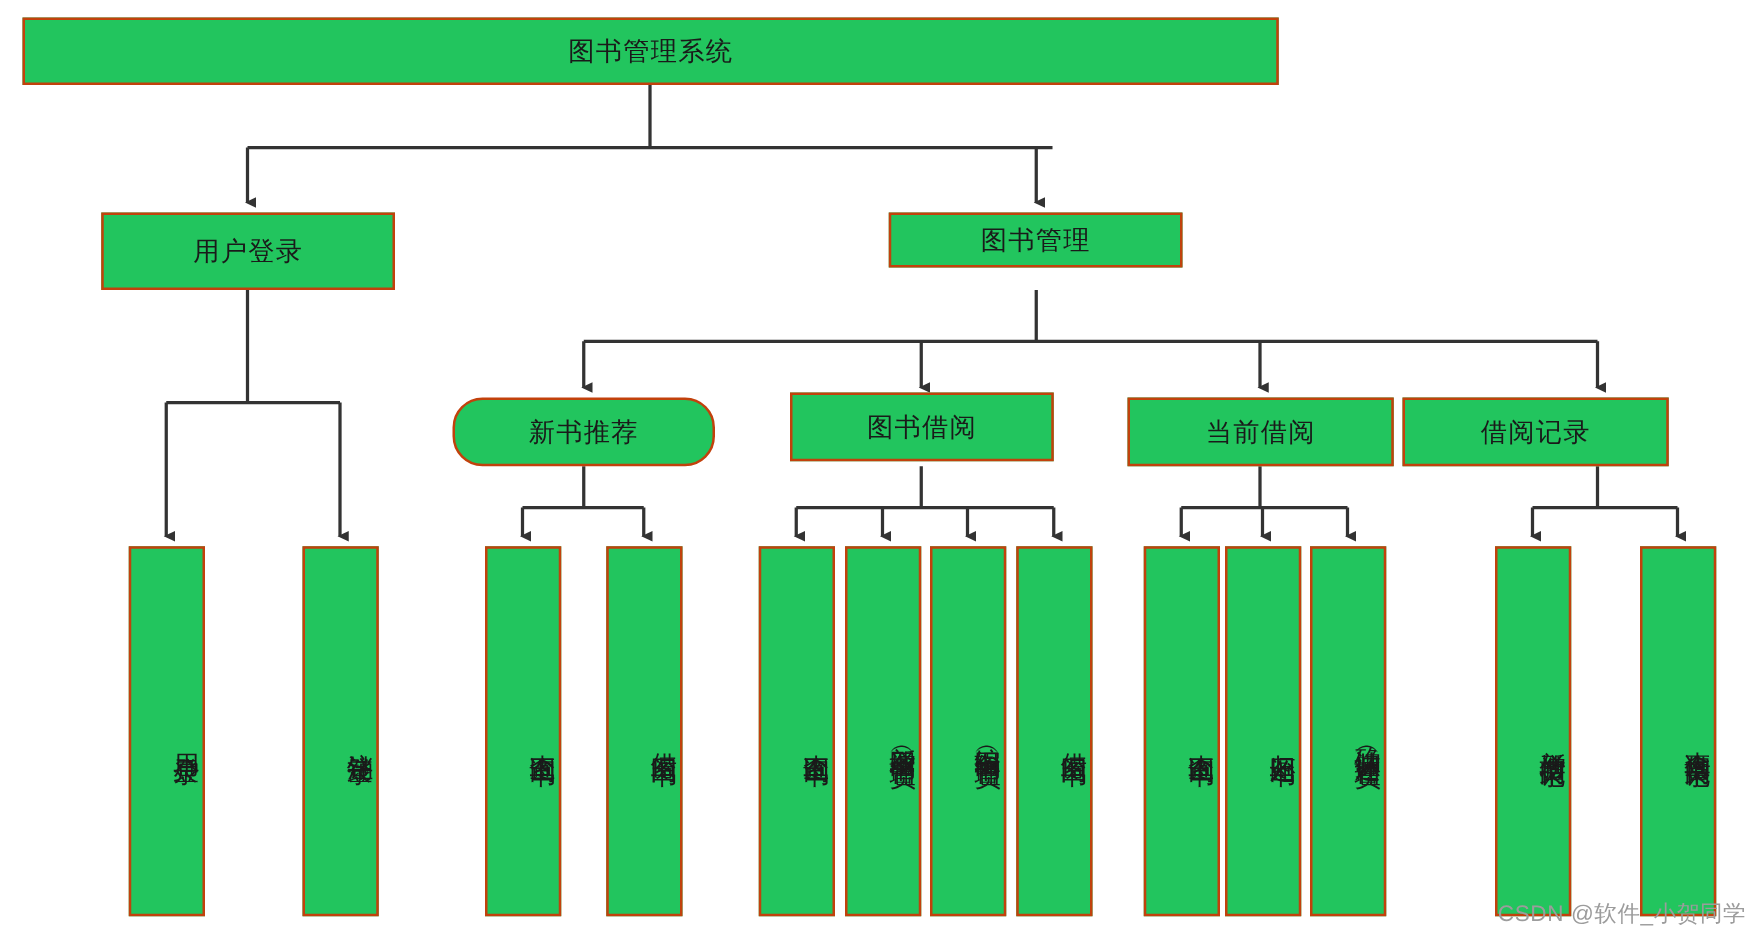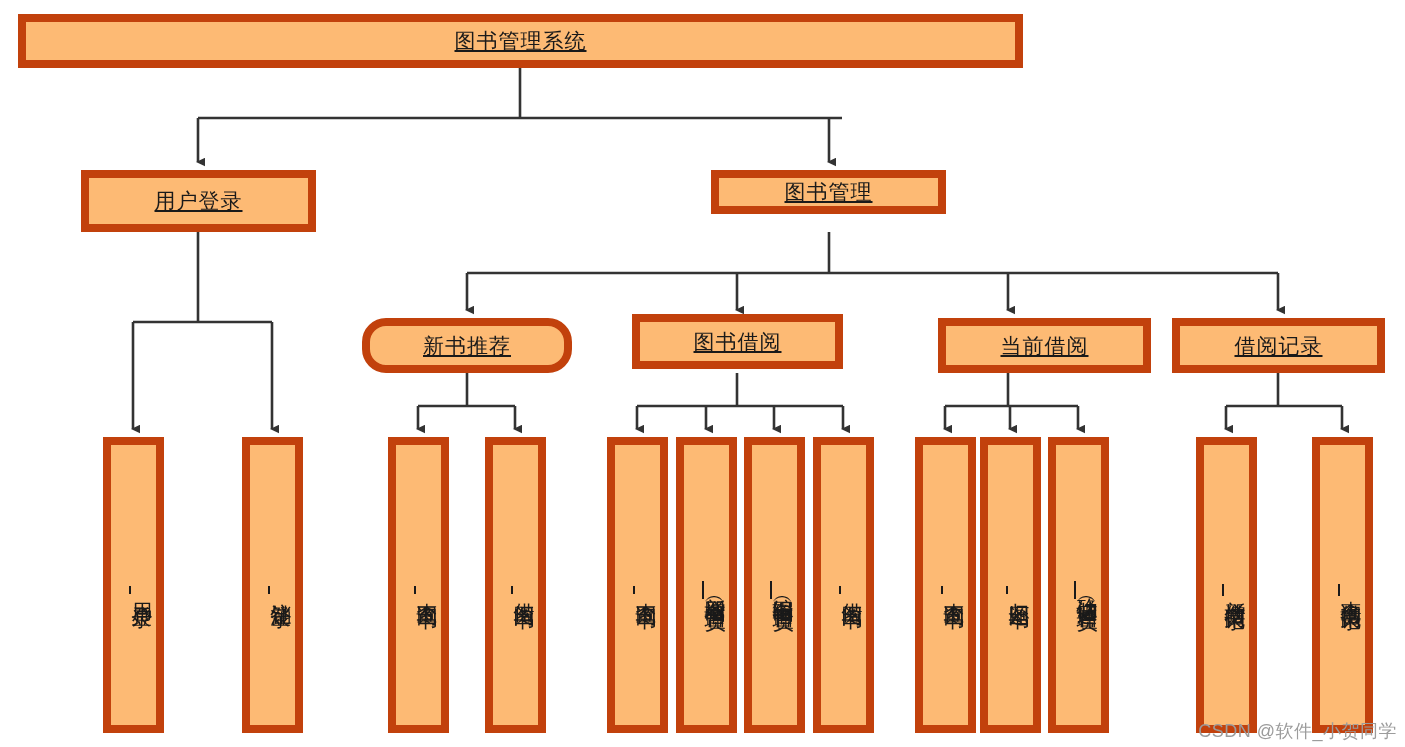--- a/index.html
+++ b/index.html
@@ -21,27 +21,26 @@
     position: absolute;
     left: 0;
     top: 0;
     width: 1405px;
     height: 747px;
     pointer-events: none;
   }
   .node {
     position: absolute;
     box-sizing: border-box;
-    background: #fdba74;
-    border: 8px solid #c2410c;
+    background: #22c55e;
+    border: 2px solid #c2410c;
     display: flex;
     align-items: center;
     justify-content: center;
     color: #1a1a1a;
-    text-decoration: underline;
   }
   .node.horiz {
     font-size: 21px;
     letter-spacing: 1px;
   }
   .node.vert {
     writing-mode: vertical-rl;
     text-orientation: upright;
     font-size: 21px;
     letter-spacing: 2px;
@@ -132,24 +131,24 @@
   <div class="node horiz" style="left:711px; top:170px; width:235px; height:44px;">
     <span class="label">图书管理</span>
   </div>
 
   <div class="node horiz" style="left:362px; top:318px; width:210px; height:55px;border-radius:24px;">
     <span class="label">新书推荐</span>
   </div>
   <div class="node horiz" style="left:632px; top:314px; width:211px; height:55px;">
     <span class="label">图书借阅</span>
   </div>
-  <div class="node horiz" style="left:902px; top:318px; width:213px; height:55px;margin-left:36px;">
+  <div class="node horiz" style="left:902px; top:318px; width:213px; height:55px;">
     <span class="label">当前借阅</span>
   </div>
-  <div class="node horiz" style="left:1172px; top:318px; width:213px; height:55px;">
+  <div class="node horiz" style="left:1122px; top:318px; width:213px; height:55px;">
     <span class="label">借阅记录</span>
   </div>
 
   <div class="node vert" style="left:103px; top:437px; width:61px; height:296px;">
     <span class="label">用户登录</span>
   </div>
   <div class="node vert" style="left:242px; top:437px; width:61px; height:296px;">
     <span class="label">注销登录</span>
   </div>
 

